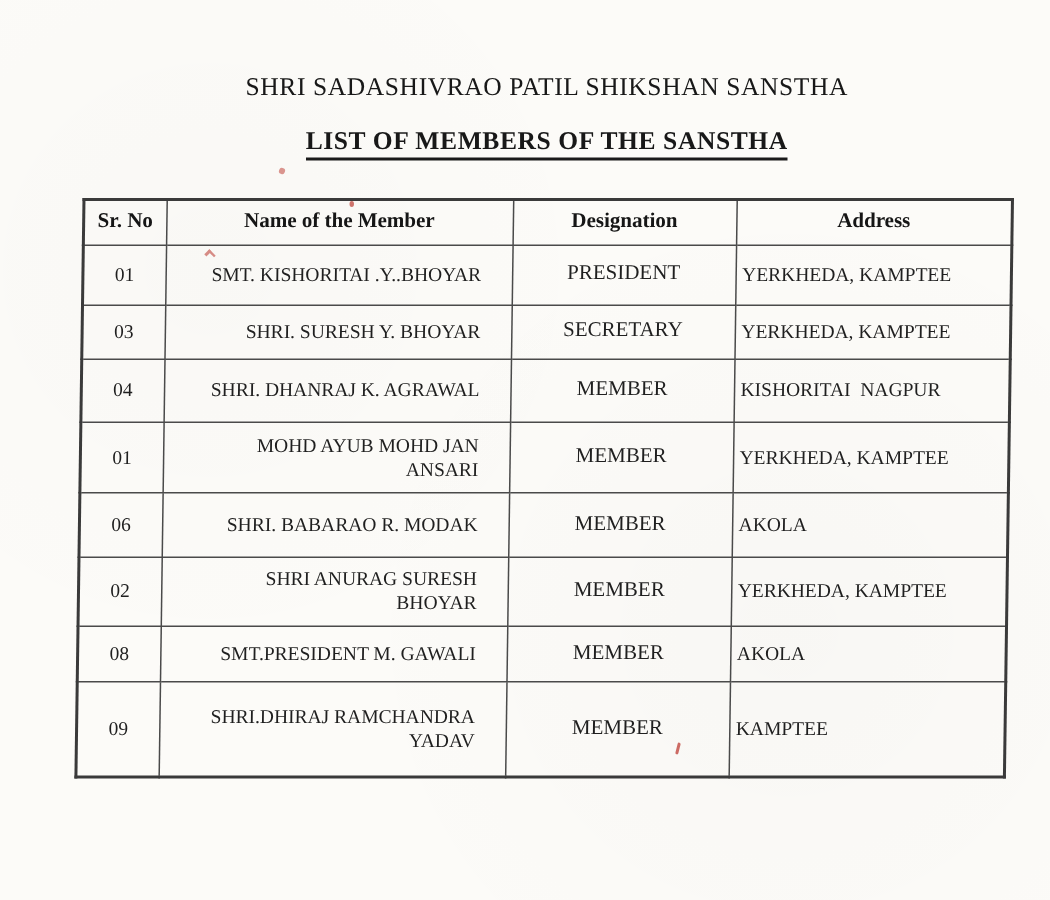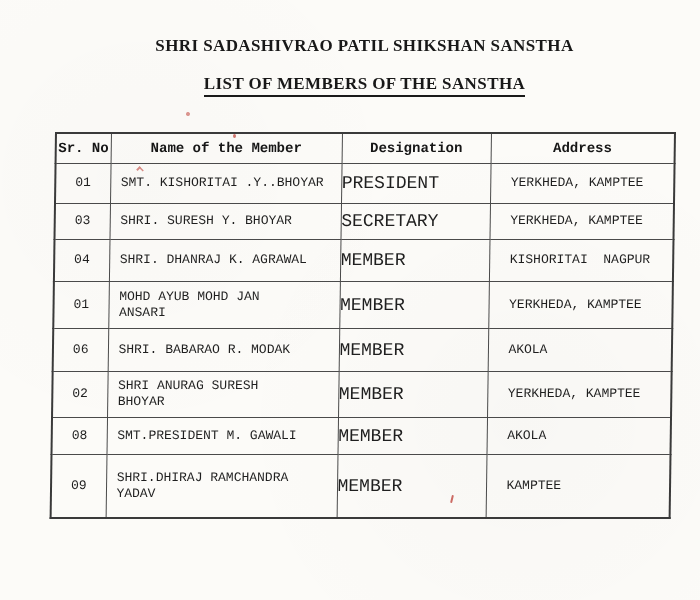--- a/index.html
+++ b/index.html
@@ -20,32 +20,32 @@
       #fcfbf8;
   }
   .content {
     position: absolute;
     left: 55px;
     top: 0;
     width: 619px;
   }
   .doc-title {
     position: absolute;
-    top: 36px;
+    top: 48px;
     left: 0;
     width: 100%;
     text-align: center;
     font-size: 17px;
-    font-weight: bold;
+    font-weight: normal;
     letter-spacing: 0.4px;
     color: #181818;
   }
   .doc-subtitle-wrap {
     position: absolute;
-    top: 74px;
+    top: 84px;
     left: 0;
     width: 100%;
     text-align: center;
   }
   .doc-subtitle {
     display: inline-block;
     font-size: 17px;
     font-weight: bold;
     letter-spacing: 0.4px;
     color: #181818;
@@ -60,42 +60,41 @@
     border-collapse: collapse;
     table-layout: fixed;
     transform: skewX(-0.8deg);
     transform-origin: top left;
   }
   table.members th, table.members td {
     border: 1px solid #4a4a4a;
     vertical-align: middle;
     line-height: 16px;
     overflow: hidden;
-    font-family: Liberation Mono, monospace;
   }
   table.members { border: 2px solid #3a3a3a; }
   th.h-cell {
     font-size: 14px;
     font-weight: bold;
     text-align: center;
     color: #161616;
   }
   td.sr-cell { text-align: center; font-size: 13px; margin-left: 32px; }
   td.name-cell {
-    text-align: left;
+    text-align: right;
     font-size: 13px;
     padding-left: 10px;
-    padding-right: 5px;
+    padding-right: 20px;
     white-space: pre-wrap;
   }
-  td.des-cell { text-align: left; font-size: 18px; }
+  td.des-cell { text-align: center; font-size: 14px; }
   td.addr-cell {
     text-align: left;
     font-size: 13px;
-    padding-left: 20px;
+    padding-left: 4px;
     padding-right: 4px;
     white-space: pre-wrap;
   }
   
   .mark { position: absolute; background: #c4524a; }
   .mark-speck {
     left: 186px; top: 112px; width: 4px; height: 4px;
     border-radius: 45%; transform: rotate(20deg); opacity: 0.6;
   }
   .mark-dot {

